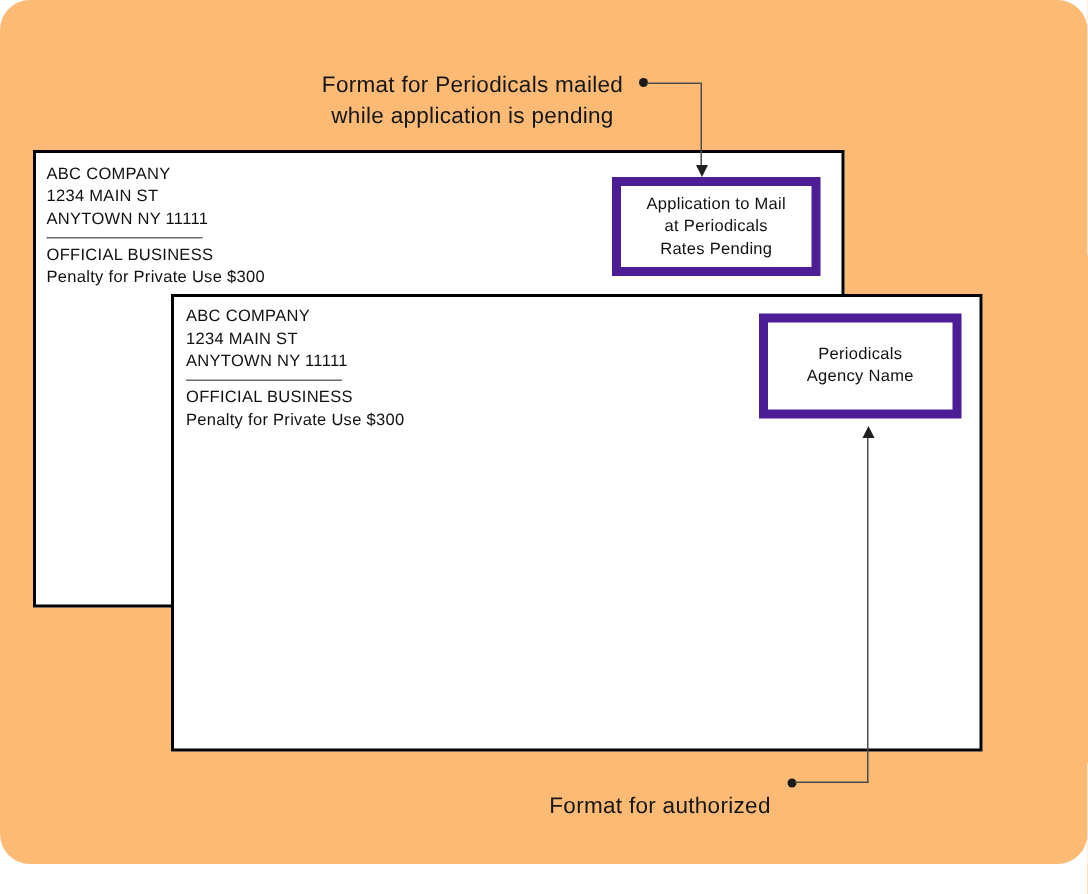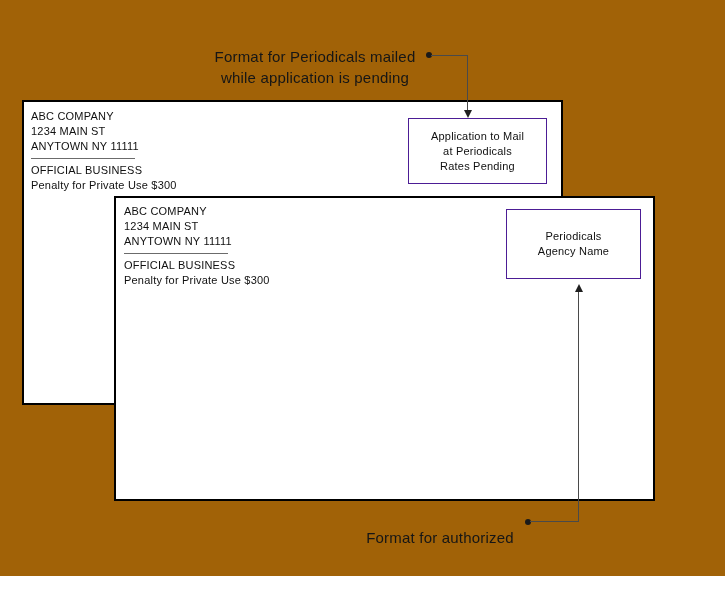--- a/index.html
+++ b/index.html
@@ -1,35 +1,35 @@
 <!DOCTYPE html>
 <html><head>
 <meta charset="utf-8">
 <style>
   html,body{margin:0;padding:0;background:#ffffff;}
   #canvas{
-    position:relative;width:725px;height:576px;background:#a16207;overflow:hidden;
-    font-family:"Liberation Sans","DejaVu Sans",sans-serif;color:#111111;
+    position:relative;width:725px;height:576px;background:#fdba74;overflow:hidden;
+    font-family:"Liberation Sans","DejaVu Sans",sans-serif;color:#111111;border-radius:20px;
   }
   
   .caption{
     position:absolute;text-align:center;font-size:15px;line-height:21px;
     color:#161616;letter-spacing:.2px;white-space:nowrap;
   }
   
   .envelope{
     position:absolute;box-sizing:border-box;background:#ffffff;
     border:2px solid #000000;
   }
   
   .addr{position:absolute;font-size:11px;line-height:15px;letter-spacing:.2px;color:#101010;}
   .addr-sep{width:104px;height:1px;background:#6b6b6b;margin:4px 0;}
   
   .imprint{
-    position:absolute;box-sizing:border-box;border:1px solid #4c1d95;background:#ffffff;
+    position:absolute;box-sizing:border-box;border:6px solid #4c1d95;background:#ffffff;
     display:flex;flex-direction:column;justify-content:center;align-items:center;
     text-align:center;font-size:11px;line-height:15px;letter-spacing:.2px;color:#101010;
   }
   
   .dot{position:absolute;width:6px;height:6px;border-radius:50%;background:#1a1a1a;}
   .hline{position:absolute;height:1px;background:#4a4a4a;}
   .vline{position:absolute;width:1px;background:#4a4a4a;}
   .arrow-down{
     position:absolute;width:0;height:0;
     border-left:4px solid transparent;border-right:4px solid transparent;

